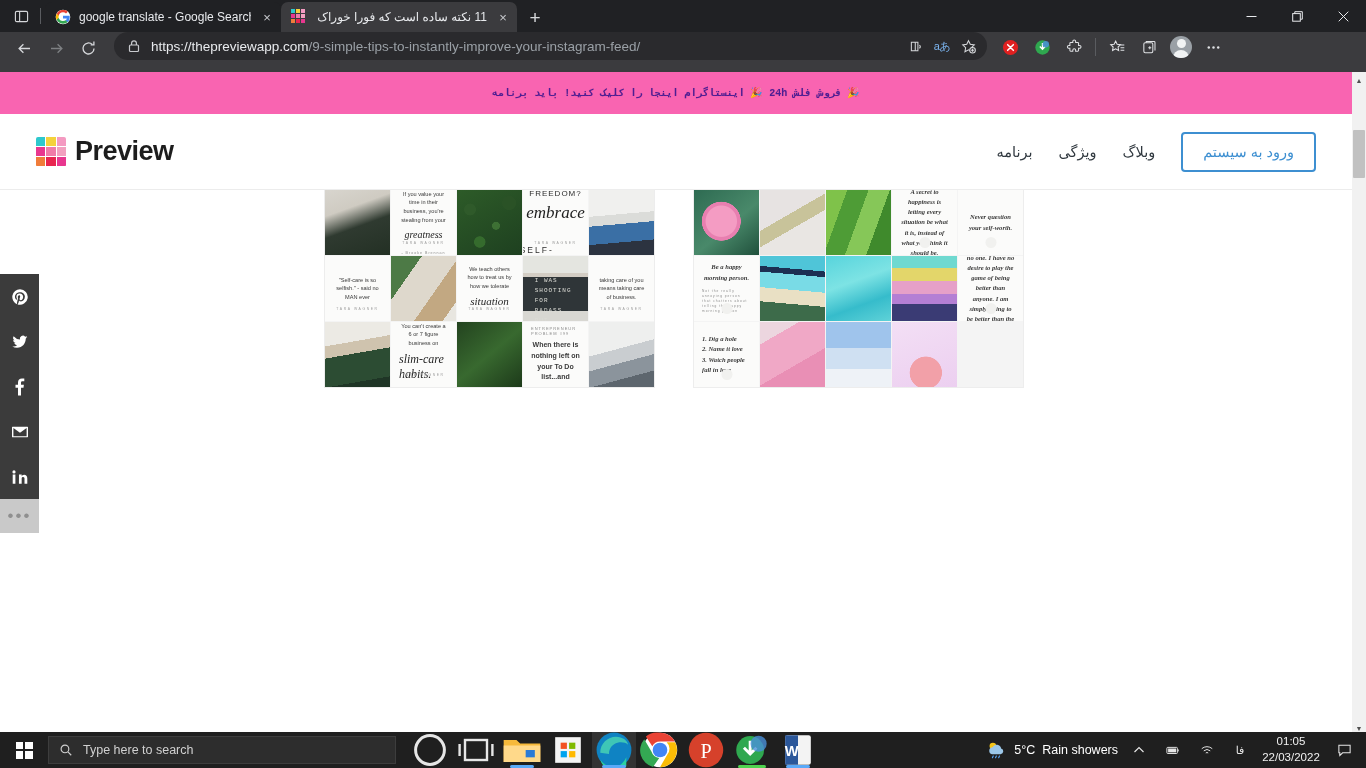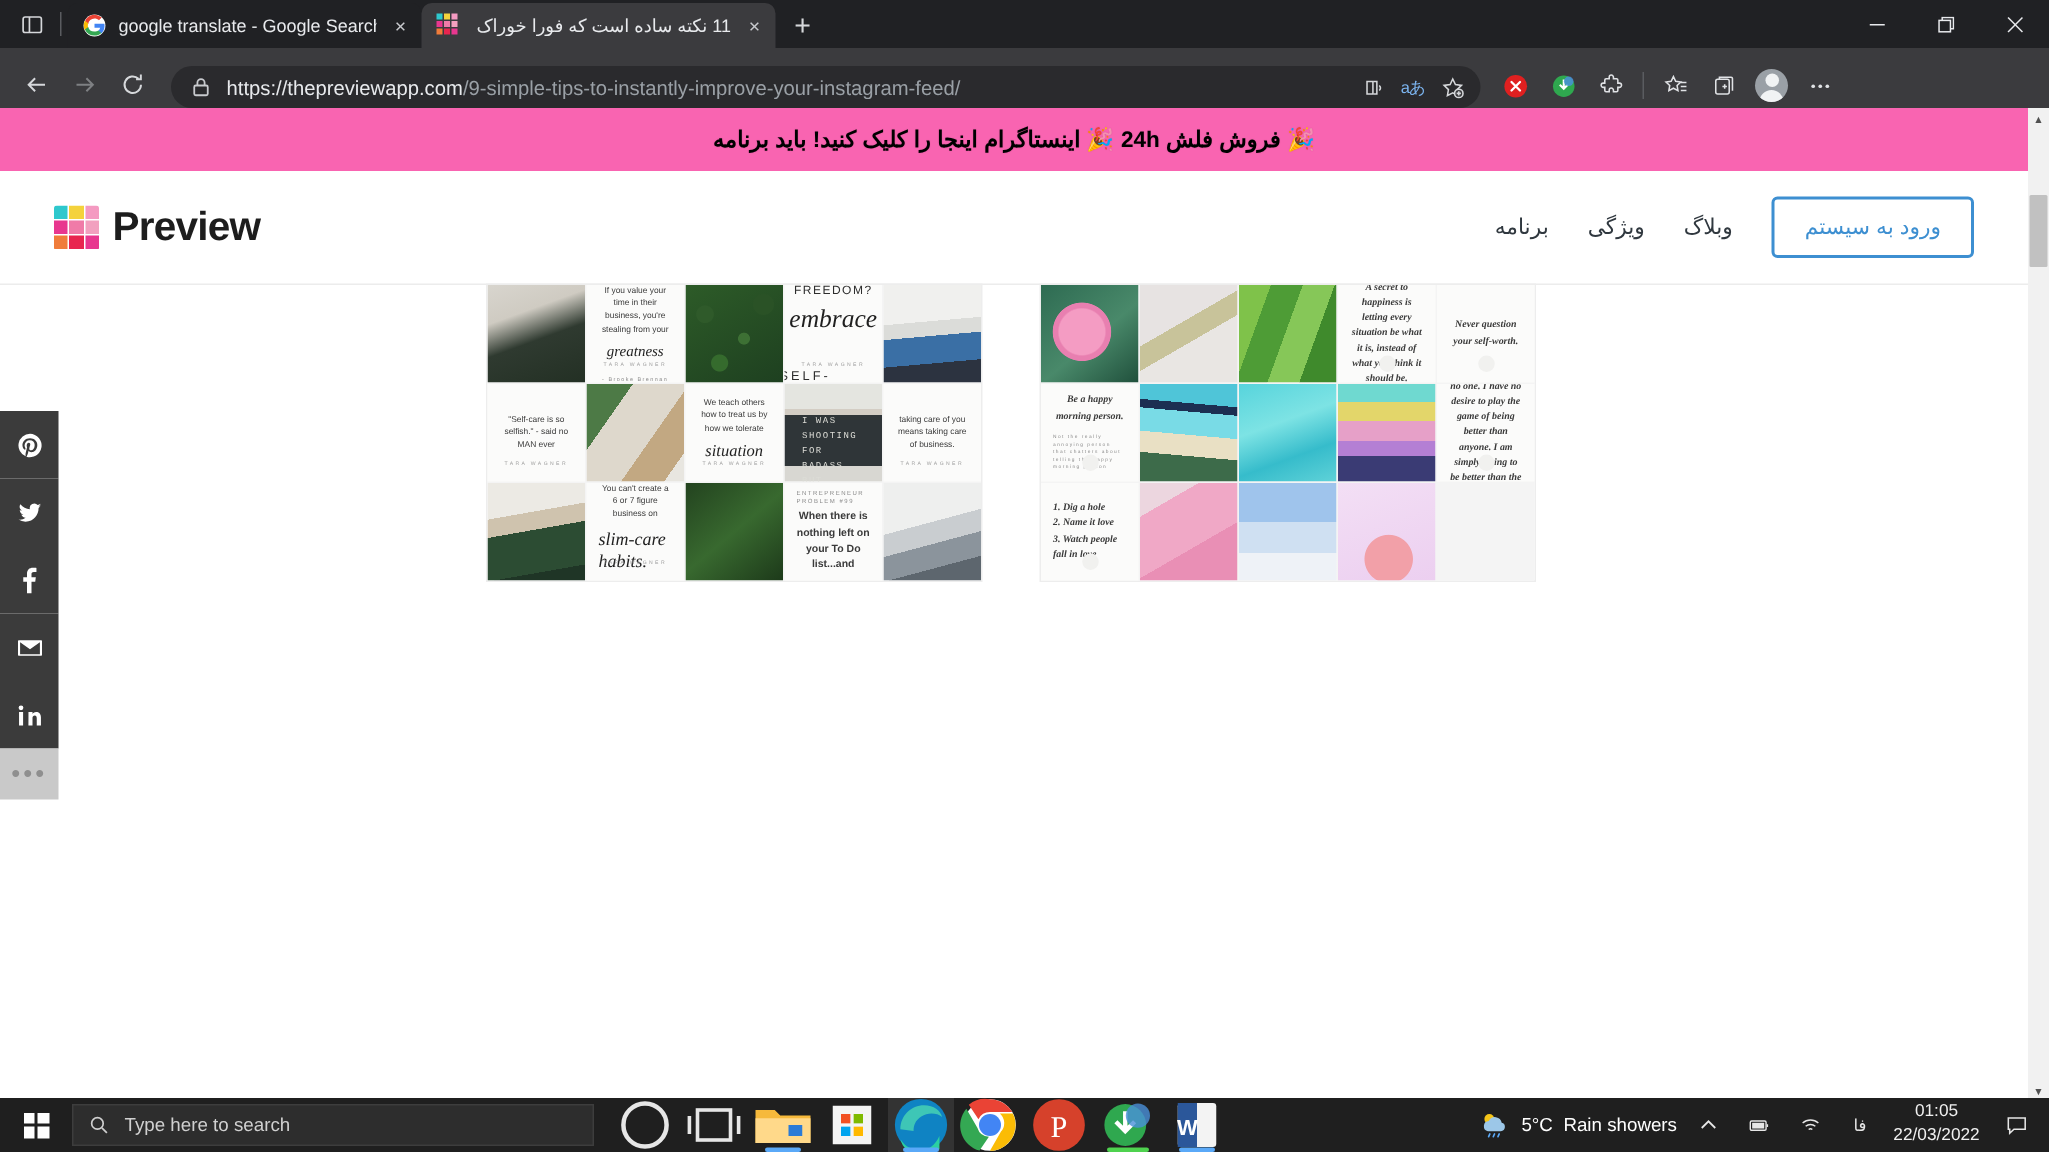--- a/index.html
+++ b/index.html
@@ -53,21 +53,21 @@
     position: absolute; right: 0; top: 0; display: flex; height: 32px;
   }
   .win-btn {
     width: 46px; height: 32px; display: flex; align-items: center; justify-content: center;
     color: #e8eaed;
   }
   .win-btn svg { width: 11px; height: 11px; }
 
   .browser-nav {
     position: absolute; left: 0; top: 32px; width: 1366px; height: 40px;
-    background: #3b3b3e; display: flex; align-items: flex-end; padding: 0 8px;
+    background: #3b3b3e; display: flex; align-items: flex-start; padding: 0 8px;
   }
   .nav-icon-btn {
     width: 32px; height: 32px; border-radius: 4px; display: flex;
     align-items: center; justify-content: center; color: #d6d8db; flex: 0 0 32px;
   }
   .nav-icon-btn svg { width: 17px; height: 17px; }
   .nav-icon-btn.disabled { color: #7e8083; }
 
   .omnibox {
     flex: 1 1 auto; height: 28px; margin: 0 6px 0 10px; background: #2a2a2d;
@@ -98,22 +98,22 @@
   
   .viewport {
     position: absolute; left: 0; top: 72px; width: 1366px; height: 664px;
     background: #ffffff; overflow: hidden;
   }
   .promo-banner {
     width: 1352px; height: 42px; background: #f964b1;
     display: flex; align-items: center; justify-content: center;
   }
   .promo-text {
-    direction: rtl; color: #000000; font-size: 15px; font-weight: bold;
-    white-space: nowrap; text-shadow: 0 0 1px rgba(0,0,0,.15);
+    direction: rtl; color: #4c1d95; font-size: 10px; font-weight: bold;
+    white-space: nowrap; text-shadow: 0 0 1px rgba(0,0,0,.15); font-family: Liberation Mono, monospace;
   }
 
   .site-header {
     width: 1352px; height: 76px; background: #ffffff;
     display: flex; align-items: center; padding: 0 36px; border-bottom: 1px solid #ececec;
   }
   .logo { display: flex; align-items: center; gap: 9px; }
   .logo-grid {
     width: 30px; height: 30px; display: grid;
     grid-template-columns: repeat(3, 1fr); grid-template-rows: repeat(3, 1fr);

